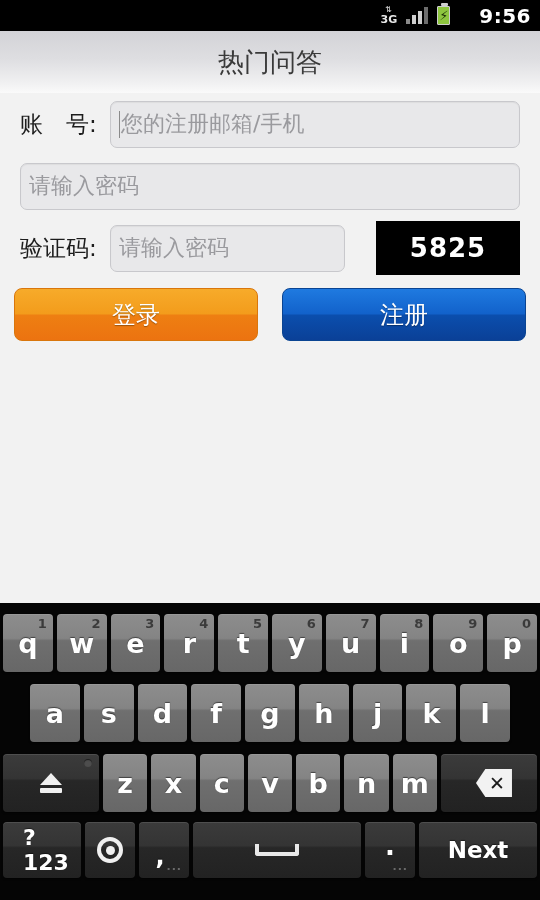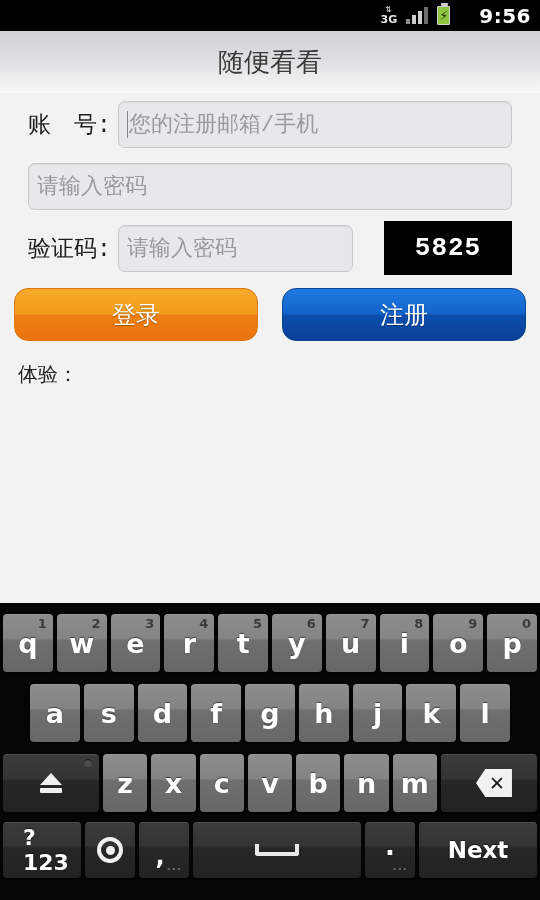--- a/index.html
+++ b/index.html
@@ -61,21 +61,21 @@
 
   
   .content {
     position: absolute; left: 0; top: 93px;
     width: 540px; height: 510px;
     background: #f2f2f2;
   }
 
   .field-row {
     display: flex; align-items: center;
-    padding: 0 28px; height: 62px; font-family: Liberation Mono, monospace;
+    padding: 0 20px; height: 62px;
   }
   .field-label {
     font-size: 23px; color: #1d1d1d;
     width: 90px; flex: none; white-space: pre;
   }
   .field-input {
     flex: 1 1 auto; height: 47px;
     background: #e8e8ea;
     border: 1px solid #c8c8cc;
     border-radius: 7px;
@@ -96,21 +96,21 @@
     display: flex; align-items: center; justify-content: center;
   }
   .captcha-box .code {
     color: #fff; font-size: 26px; font-weight: bold; letter-spacing: 1px;
   }
 
   
   .btn-row { display: flex; padding: 9px 14px 0 14px; gap: 24px; }
   .btn {
     flex: 1 1 0; height: 53px;
-    border-radius: 14px;
+    border-radius: 8px;
     display: flex; align-items: center; justify-content: center;
     font-size: 24px; color: #fff;
     text-shadow: 0 1px 1px rgba(0,0,0,0.35);
   }
   .btn-login {
     background: linear-gradient(to bottom, #f7ab2a 0%, #f39c1c 48%, #ee7f12 52%, #ec7310 100%);
     border: 1px solid #d9760c;
   }
   .btn-register {
     background: linear-gradient(to bottom, #1f7ae0 0%, #1262cb 48%, #0b4ead 52%, #0a4097 100%);
@@ -245,21 +245,21 @@
           <i></i>
       </span>
       <span class="ico-battery">
         <span class="bolt">⚡</span>
       </span>
       <span class="sb-clock">9:56</span>
     </div>
   </div>
 
   <div class="titlebar">
-    <span class="title">随便看看</span>
+    <span class="title">热门问答</span>
   </div>
 
   <div class="content">
 
     <div class="field-row">
       <span class="field-label">账　号:</span>
       <div class="field-input">
         <span class="caret"></span>
         <span class="ph">您的注册邮箱/手机</span>
       </div>
@@ -283,21 +283,20 @@
 
     <div class="btn-row">
       <div class="btn btn-login">
         <span>登录</span>
       </div>
       <div class="btn btn-register">
         <span>注册</span>
       </div>
     </div>
 
-    <div class="section-label">体验：</div>
 
 
   </div>
 
   <div class="keyboard">
 
     <div class="kb-row r1">
       <div class="key">
         <span class="hint">1</span>
         <span>q</span>

